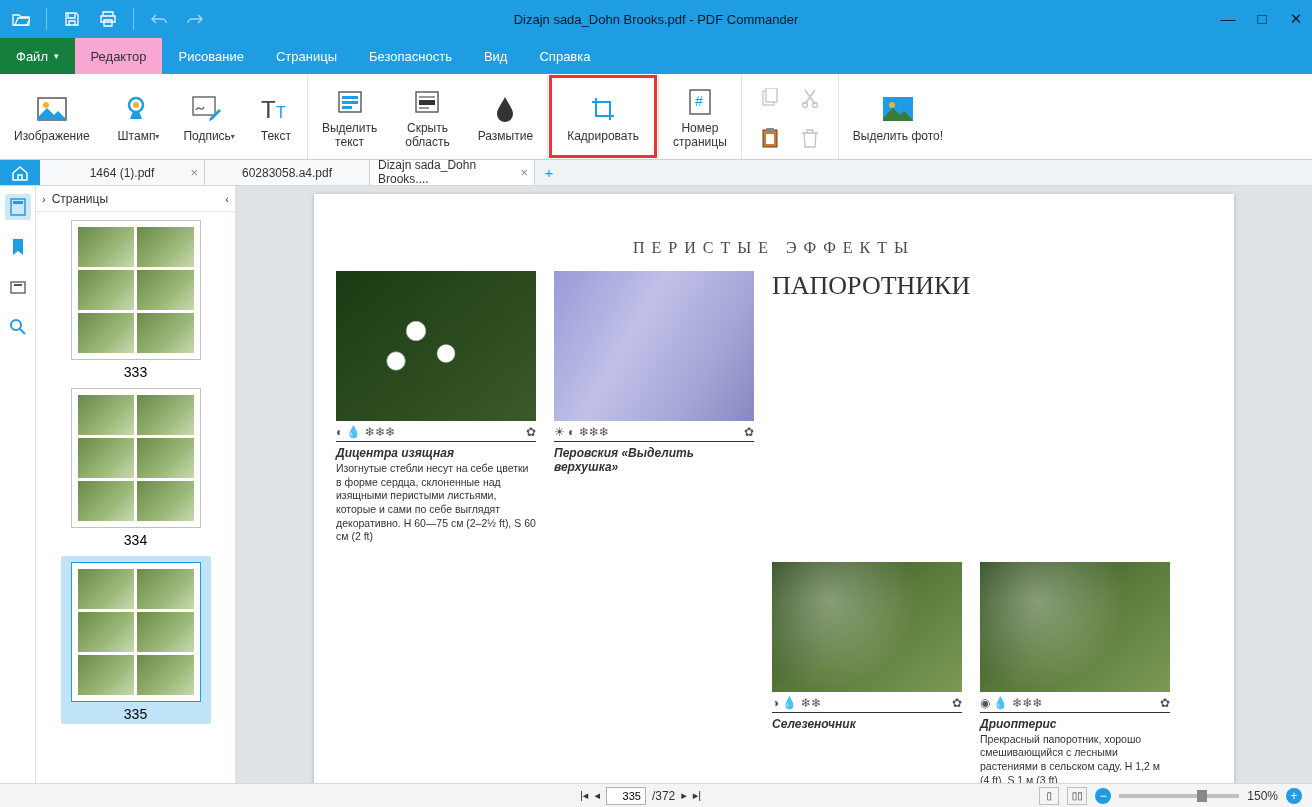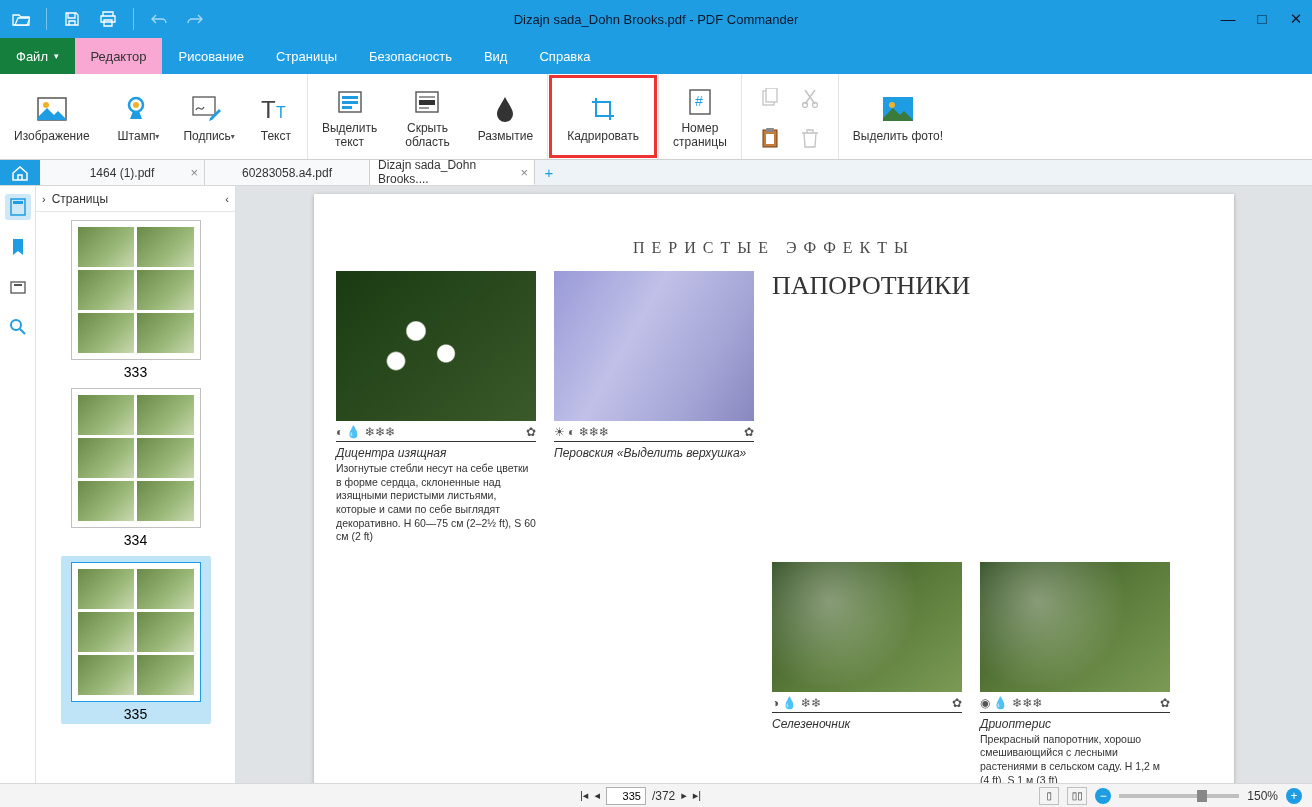--- a/index.html
+++ b/index.html
@@ -65,21 +65,21 @@
 .page { width: 920px; background: #fff; margin: 8px auto 30px; padding: 20px 22px 12px; box-shadow: 0 1px 4px rgba(0,0,0,0.25); }
 .page .ptitle { text-align: center; letter-spacing: 7px; font-size: 16px; color: #4a4a4a; margin-bottom: 14px; font-family: Georgia, serif; margin-top: 25px; }
 .cards { display: grid; grid-template-columns: 200px 200px 190px 190px; gap: 18px; }
 .card { font-size: 11px; color: #333; font-family: Georgia, serif; }
 .card .photo { width: 100%; height: 150px; background: #3a5a2a; background-image: radial-gradient(circle at 30% 30%, rgba(255,255,255,0.35), transparent 55%), linear-gradient(140deg,#2d4a1e,#5a7a3a 50%,#7a9a55); }
 .card.p1 .photo { background-image: radial-gradient(circle at 40% 40%, #fff 6%, transparent 7%), radial-gradient(circle at 55% 55%, #fff 6%, transparent 7%), radial-gradient(circle at 30% 60%, #fff 5%, transparent 6%), linear-gradient(140deg,#1a3a12,#3a5a2a); }
 .card.p2 .photo { background-image: linear-gradient(120deg,#9a9ad8,#c0c0e8 40%,#a8a8d8 70%,#8888c0); }
 .card .icons { display: flex; gap: 6px; font-size: 12px; margin: 4px 0 2px; color: #555; position: relative; }
 .card .icons::after { content: "✿"; position: absolute; right: 0; }
 .card hr { border: none; border-top: 1px solid #333; margin: 2px 0 4px; }
-.card .cname { font-style: italic; font-weight: normal; font-size: 12px; margin-bottom: 2px; }
+.card .cname { font-style: italic; font-weight: bold; font-size: 12px; margin-bottom: 2px; }
 .card .cdesc { font-size: 10.5px; line-height: 1.3; }
 .fernheader { font-size: 26px; color: #333; font-family: Georgia, serif; grid-column: 3 / span 2; margin-bottom: -8px; }
 .row2 { display: grid; grid-template-columns: 200px 200px 190px 190px; gap: 18px; margin-top: 14px; }
 .row2 .photo { height: 160px; }
 .row2 .card:nth-child(3) .photo, .row2 .card:nth-child(4) .photo { height: 200px; }
 
 
 .status { height: 24px; background: #f4f4f4; border-top: 1px solid #d8d8d8; display: flex; align-items: center; font-size: 12px; color: #333; }
 .status .navbtns { margin-left: 580px; display: flex; align-items: center; gap: 6px; }
 .status .navbtns .nbtn { cursor: pointer; font-size: 11px; }

